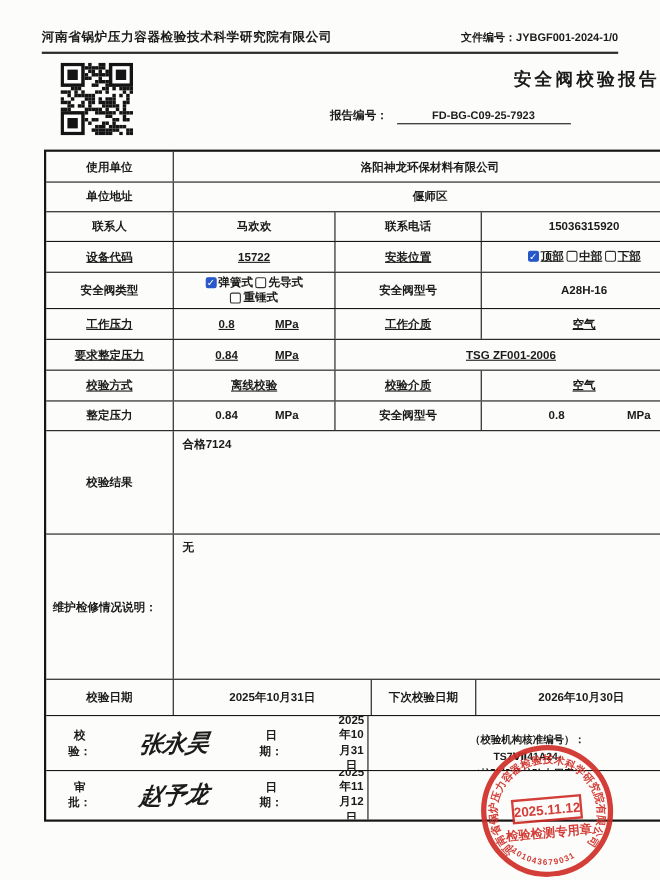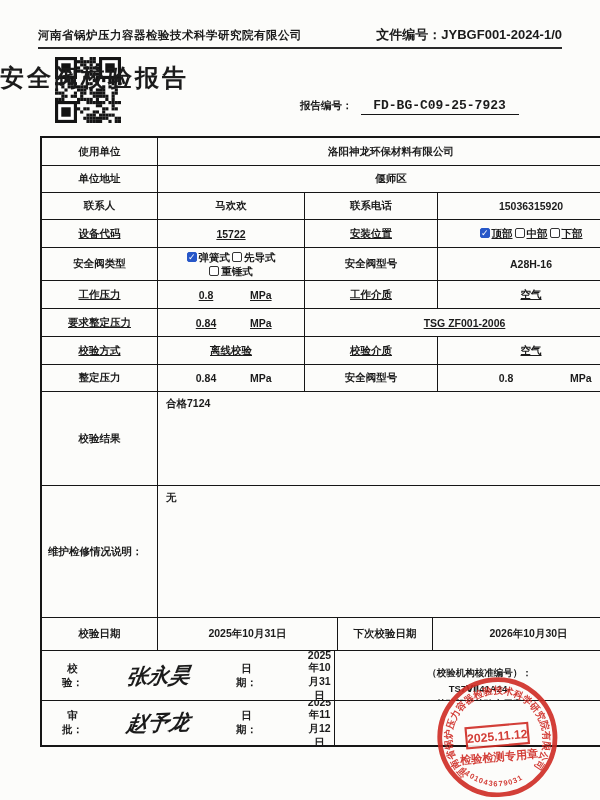--- a/index.html
+++ b/index.html
@@ -4,26 +4,26 @@
 <style>
   html,body{margin:0;padding:0;}
   body{
     width:600px;height:800px;position:relative;overflow:hidden;
     background:#fcfcfa;color:#1b1b1b;
     font-family:"Liberation Sans","DejaVu Sans",sans-serif;
     font-weight:bold;
   }
   .hdr-line{position:absolute;left:38px;top:26px;width:524px;display:flex;justify-content:space-between;align-items:baseline;}
   .company{font-size:11.5px;letter-spacing:.5px;}
-  .docno{font-size:13px;}
+  .docno{font-size:10px;}
   .hdr-rule{position:absolute;left:38px;top:47px;width:524px;border-bottom:2.5px solid #2a2a2a;}
   .qr{position:absolute;left:55px;top:57px;width:66px;height:66px;}
-  .title{position:absolute;left:0;top:62px;width:600px;text-align:left;font-size:24px;letter-spacing:3px;}
+  .title{position:absolute;left:0;top:62px;width:600px;text-align:right;font-size:16px;letter-spacing:3px;}
   .repline{position:absolute;left:300px;top:98px;width:262px;display:flex;align-items:baseline;font-size:10.5px;}
-  .repno{display:inline-block;width:158px;margin-left:8px;border-bottom:1.5px solid #161616;text-align:center;padding-bottom:1px;font-size:13px;font-family:Liberation Mono, monospace;}
+  .repno{display:inline-block;width:158px;margin-left:8px;border-bottom:1.5px solid #161616;text-align:center;padding-bottom:1px;font-size:10px;}
 
   .tbl{position:absolute;left:40px;top:136px;width:586px;border:2px solid #161616;box-sizing:border-box;background:transparent;}
   .row{display:flex;border-top:1.5px solid #161616;box-sizing:border-box;}
   .row:first-child{border-top:none;}
   .c{border-left:1.5px solid #161616;box-sizing:border-box;display:flex;align-items:center;justify-content:center;
      font-size:10.5px;text-align:center;overflow:hidden;}
   .c:first-child{border-left:none;}
   .w1{width:115px;flex:none;}
   .w2{width:147px;flex:none;}
   .w3{width:133px;flex:none;}

